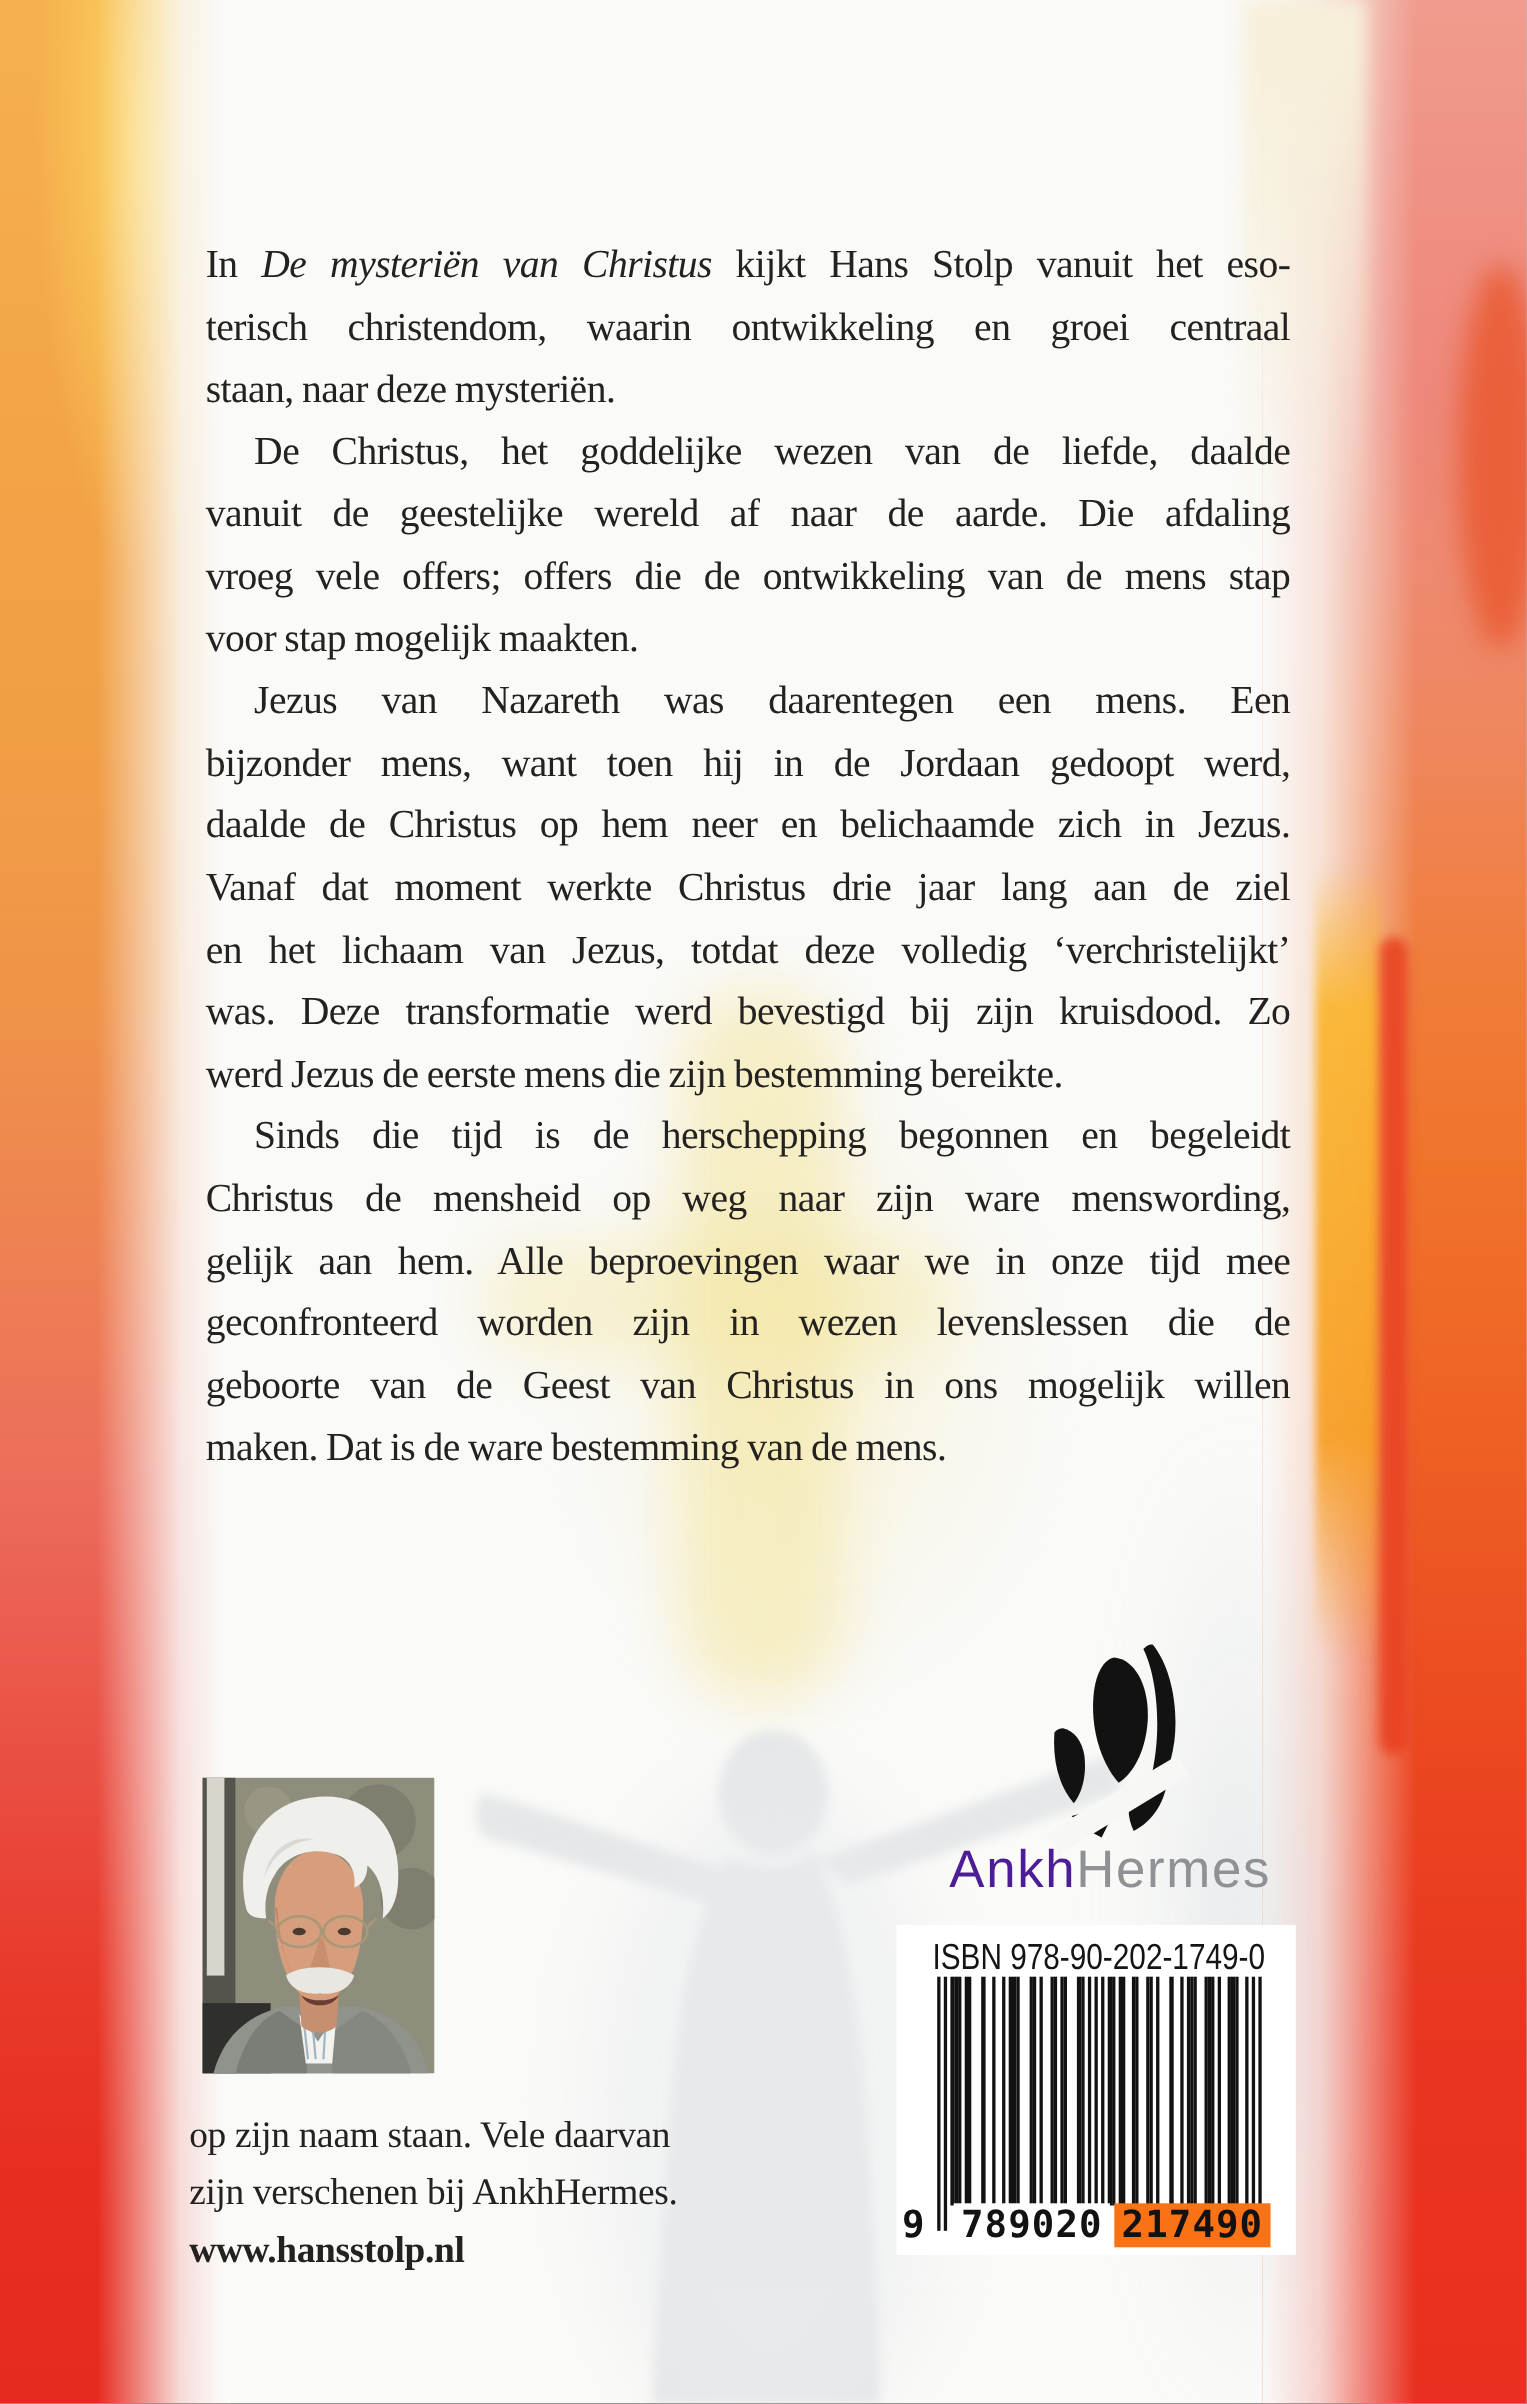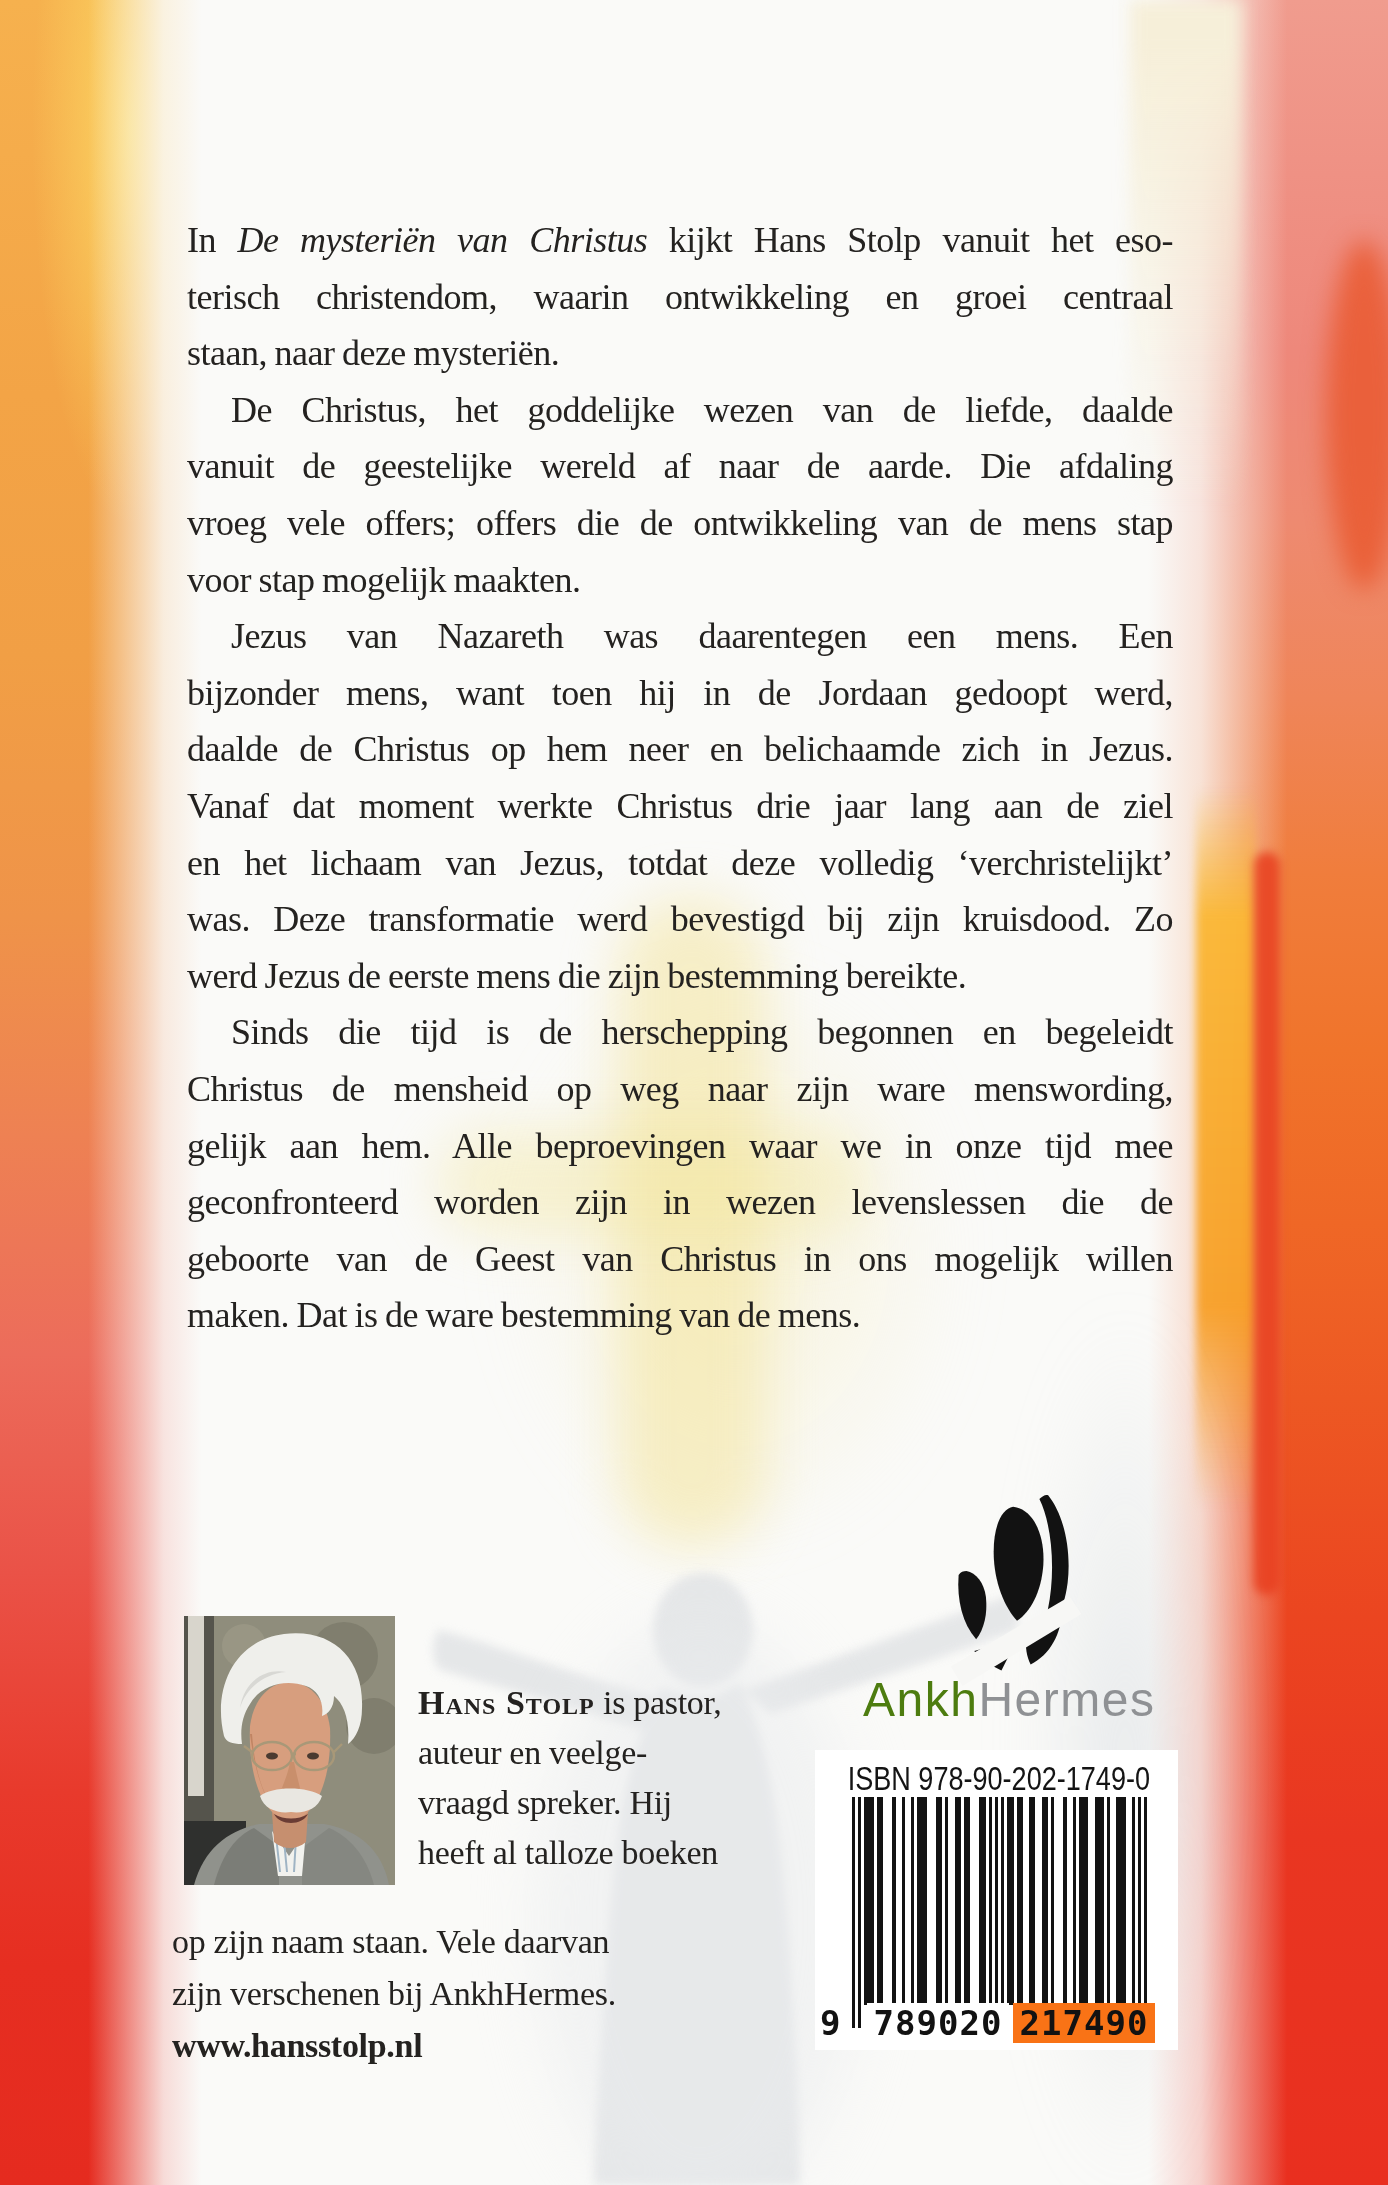--- a/index.html
+++ b/index.html
@@ -61,21 +61,21 @@
     font-size:36px;line-height:56.6px;letter-spacing:-0.5px;word-spacing:-1px;
     text-align:justify;text-align-last:justify;white-space:nowrap;color:#242220;
   }
   .blurb-line.para-end{text-align-last:left;}
   .blurb-line.indent{text-indent:44px;}
   .blurb-line .it{font-style:italic;}
   
   #logo-mark{position:absolute;left:945px;top:1493px;width:146px;height:200px;z-index:4;}
   #wordmark{position:absolute;left:863px;top:1672px;z-index:5;
     font-family:"Liberation Sans", sans-serif;font-size:48px;letter-spacing:1.5px;white-space:nowrap;}
-  #wordmark .wm-black{color:#4d7c0f;}
+  #wordmark .wm-black{color:#4c1d95;}
   #wordmark .wm-gray{color:#8F9194;}
   
   #isbn-box{position:absolute;left:815px;top:1750px;width:363px;height:300px;background:#FFFFFF;z-index:6;}
   #isbn-label{position:absolute;left:0;top:10px;width:100%;text-align:center;
     font-family:"Liberation Sans", sans-serif;font-size:33px;color:#141414;
     transform:scaleX(.82);transform-origin:center;white-space:nowrap;}
   #barcode-bars{position:absolute;left:37px;top:47px;width:296px;height:232px;display:flex;align-items:flex-start;}
   .bc-m{width:3.11px;height:208px;background:transparent;}
   .bc-m.on{background:#121212;}
   .bc-m.tall{height:231px;}
@@ -319,25 +319,19 @@
     <ellipse cx="88" cy="140" rx="6" ry="3.4" fill="#4A3A30"></ellipse>
     <ellipse cx="129" cy="140" rx="6" ry="3.4" fill="#4A3A30"></ellipse>
 
     <path d="M106 146 C 104 158 100 166 98 172 C 102 176 112 176 116 172 C 114 164 112 156 110 146 Z" fill="#C98F6C"></path>
 
     <path d="M76 180 C 88 170 124 170 138 180 C 134 194 118 198 107 196 C 96 198 80 194 76 180 Z" fill="#E9E7E1"></path>
 
     <path d="M90 198 C 100 204 114 204 124 198 C 118 210 96 210 90 198 Z" fill="#6A3C34"></path>
   </svg>
 
-  <div id="author-text-wrap">
-      <div class="author-line"><span class="sc">Hans Stolp</span> is pastor,</div>
-      <div class="author-line">auteur en veelge-</div>
-      <div class="author-line">vraagd spreker. Hij</div>
-      <div class="author-line">heeft al talloze boeken</div>
-    </div>
   <div id="author-text-full">
       <div class="author-line">op zijn naam staan. Vele daarvan</div>
       <div class="author-line">zijn verschenen bij AnkhHermes.</div>
       <div class="author-line site">www.hansstolp.nl</div>
     </div>
 
 </div>
 
 </body></html>

